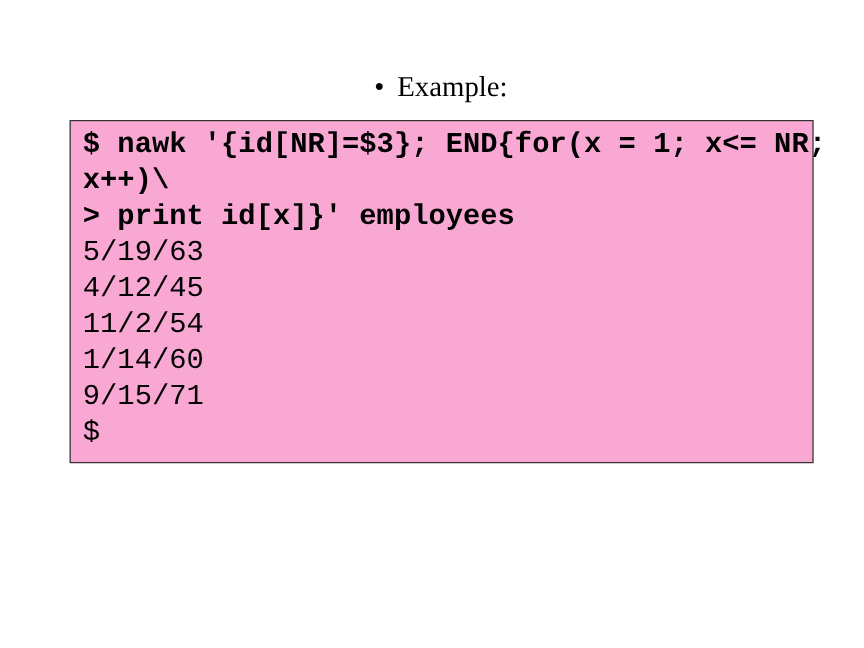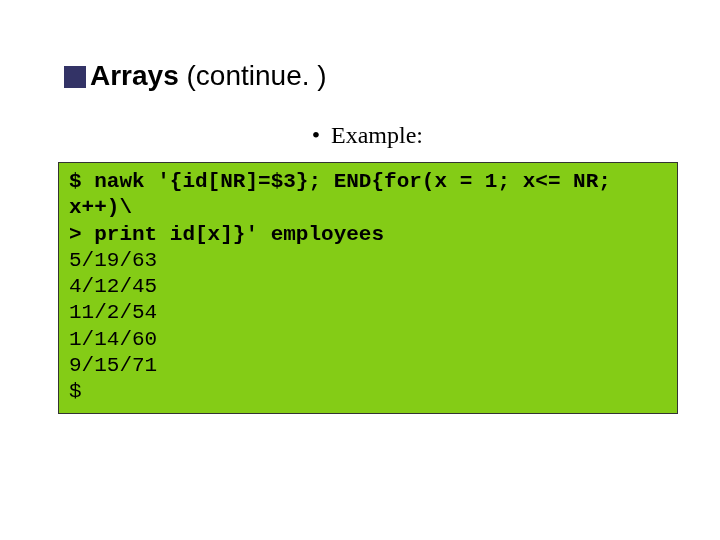--- a/index.html
+++ b/index.html
@@ -57,48 +57,41 @@
     font-size: 24px;
     margin-bottom: 12px;
     text-align: center;
   }
   .bullet-row .bullet {
     display: inline-block;
     width: 18px;
   }
   .code-box {
     margin: 13px 12px 0 28px;
-    background: #84cc16;
+    background: #f9a8d4;
     border: 1px solid #333;
     padding: 6px 10px 8px 10px;
     font-family: "Courier New", Courier, monospace;
-    font-size: 21px;
+    font-size: 24px;
     line-height: 1.25;
     white-space: pre;
     color: #000;
   }
   .code-box .cmd {
     font-weight: bold;
   }
   .code-box .out {
     font-weight: normal;
   }
 </style>
 </head>
 <body>
 
 <div class="slide">
 
-  <div class="title-wrap">
-    <div class="title-accent"></div>
-    <div class="title">
-      <span class="bold">Arrays</span>
-      <span class="cont">(continue. )</span>
-    </div>
-  </div>
 
   <div class="bullet-row">
     <span class="bullet">•</span>
     <span>Example:</span>
   </div>
 
   <div class="code-box"><span class="cmd">$ nawk '{id[NR]=$3}; END{for(x = 1; x&lt;= NR;</span>
 <span class="cmd">x++)\</span>
 <span class="cmd">&gt; print id[x]}' employees</span>
 <span class="out">5/19/63</span>

